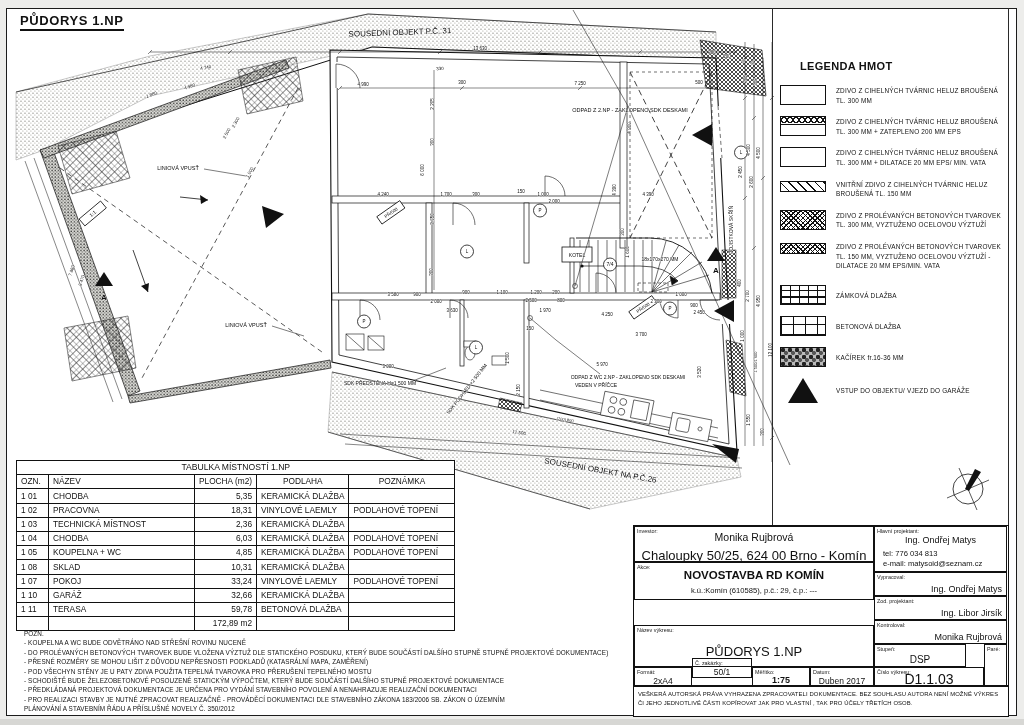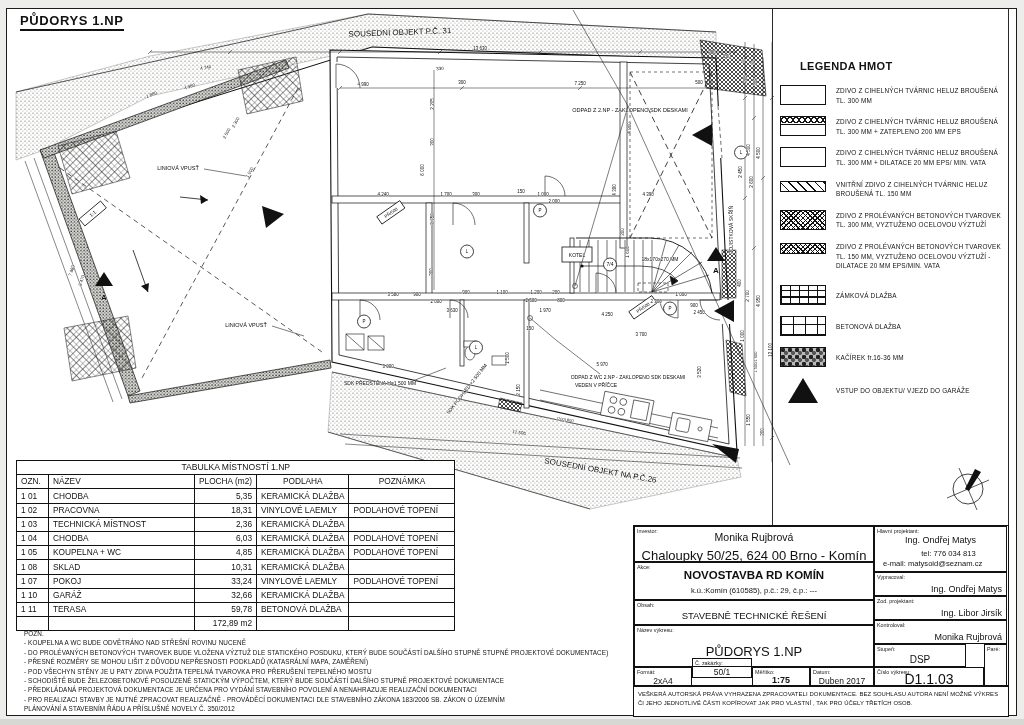--- a/index.html
+++ b/index.html
@@ -694,24 +694,20 @@
   <div class="cell" style="left:0;top:0;width:240px;height:36px;border-width:1.4px">
     <span class="lbl">Investor:</span>
     <div class="cv" style="top:4px;font-size:10.5px">Monika Rujbrová</div>
     <div class="cv" style="top:21px;font-size:13px">Chaloupky 50/25, 624 00 Brno - Komín</div>
   </div>
   <div class="cell" style="left:0;top:36px;width:240px;height:38px;border-width:1.4px">
     <span class="lbl">Akce:</span>
     <div class="cv" style="top:6px;font-size:11.5px;font-weight:bold">NOVOSTAVBA RD KOMÍN</div>
     <div class="cv" style="top:23px;font-size:7.6px">k.ú.:Komín (610585), p.č.: 29, č.p.: ---</div>
   </div>
-  <div class="cell" style="left:0;top:74px;width:240px;height:25px">
-    <span class="lbl">Obsah:</span>
-    <div class="cv" style="top:9px;font-size:9.5px">STAVEBNĚ TECHNICKÉ ŘEŠENÍ</div>
-  </div>
   <div class="cell" style="left:0;top:99px;width:240px;height:42px">
     <span class="lbl">Název výkresu:</span>
     <div class="cv" style="top:18px;font-size:13px">PŮDORYS 1.NP</div>
   </div>
   <div class="cell" style="left:0;top:141px;width:58px;height:20px">
     <span class="lbl">Formát:</span>
     <div class="cv" style="top:8px;font-size:8.5px">2xA4</div>
   </div>
   <div class="cell" style="left:58px;top:132px;width:60px;height:20px">
     <span class="lbl">Č. zakázky:</span>
@@ -721,21 +717,21 @@
     <span class="lbl">Měřítko:</span>
     <div class="cv" style="top:7px;font-size:9px;font-weight:bold">1:75</div>
   </div>
   <div class="cell" style="left:176px;top:141px;width:64px;height:20px">
     <span class="lbl">Datum:</span>
     <div class="cv" style="top:8px;font-size:8.5px">Duben 2017</div>
   </div>
   <div class="cell" style="left:240px;top:0;width:133px;height:46px">
     <span class="lbl">Hlavní projektant:</span>
     <div class="cv" style="top:8px;font-size:9px">Ing. Ondřej Matys</div>
-    <div class="cv" style="top:22px;font-size:7.6px;text-align:center;padding-left:8px">tel: 776 034 813</div>
+    <div class="cv" style="top:22px;font-size:7.6px;text-align:left;padding-left:8px">tel: 776 034 813</div>
     <div class="cv" style="top:32px;font-size:7.6px;text-align:left;padding-left:8px">e-mail: matysoid@seznam.cz</div>
   </div>
   <div class="cell" style="left:240px;top:46px;width:133px;height:24px">
     <span class="lbl">Vypracoval:</span>
     <div class="cv" style="top:11px;font-size:9px;text-align:right;padding-right:4px;box-sizing:border-box">Ing. Ondřej Matys</div>
   </div>
   <div class="cell" style="left:240px;top:70px;width:133px;height:24px">
     <span class="lbl">Zod. projektant:</span>
     <div class="cv" style="top:11px;font-size:9px;text-align:right;padding-right:4px;box-sizing:border-box">Ing. Libor Jirsík</div>
   </div>

